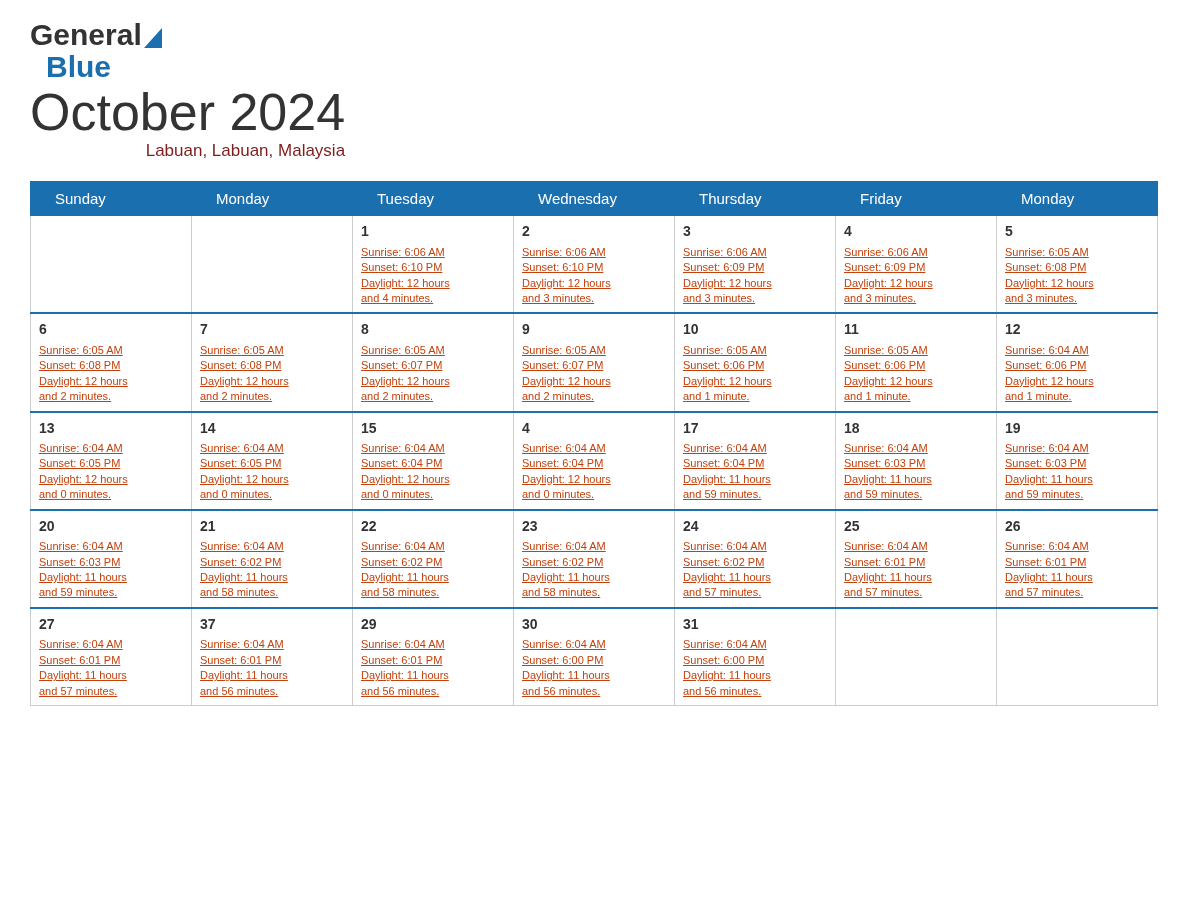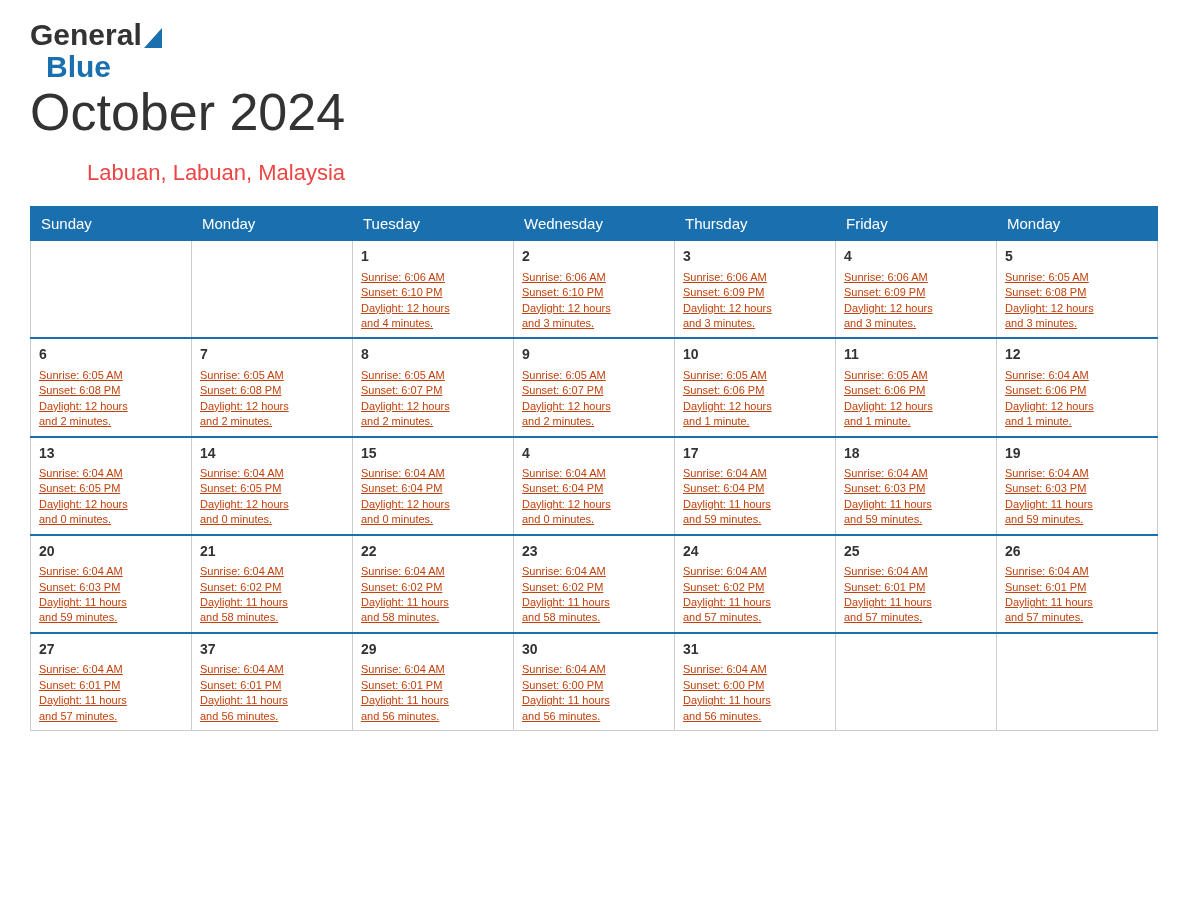--- a/index.html
+++ b/index.html
@@ -21,35 +21,35 @@
     .title-area {
       text-align: right;
     }
     .month-title {
       font-size: 52px;
       font-weight: 400;
       color: #333;
       line-height: 1.1;
     }
     .location-title {
-      font-size: 22px;
-      color: #ef4444;
-      margin-top: 19px;
+      font-size: 17px;
+      color: #7f1d1d;
+      margin-top: 0;
     }
     .calendar {
       width: 100%;
       border-collapse: collapse;
       border: 1px solid #ccc;
     }
     .calendar th {
       background-color: #1a6faf;
       color: #fff;
       font-size: 15px;
       font-weight: normal;
-      padding: 8px 10px;
+      padding: 8px 24px;
       text-align: left;
       border: 1px solid #1a6faf;
       margin-top: 47px;
     }
     .calendar td {
       vertical-align: top;
       padding: 6px 8px;
       border: 1px solid #ccc;
       width: 14.28%;
       min-height: 90px;

